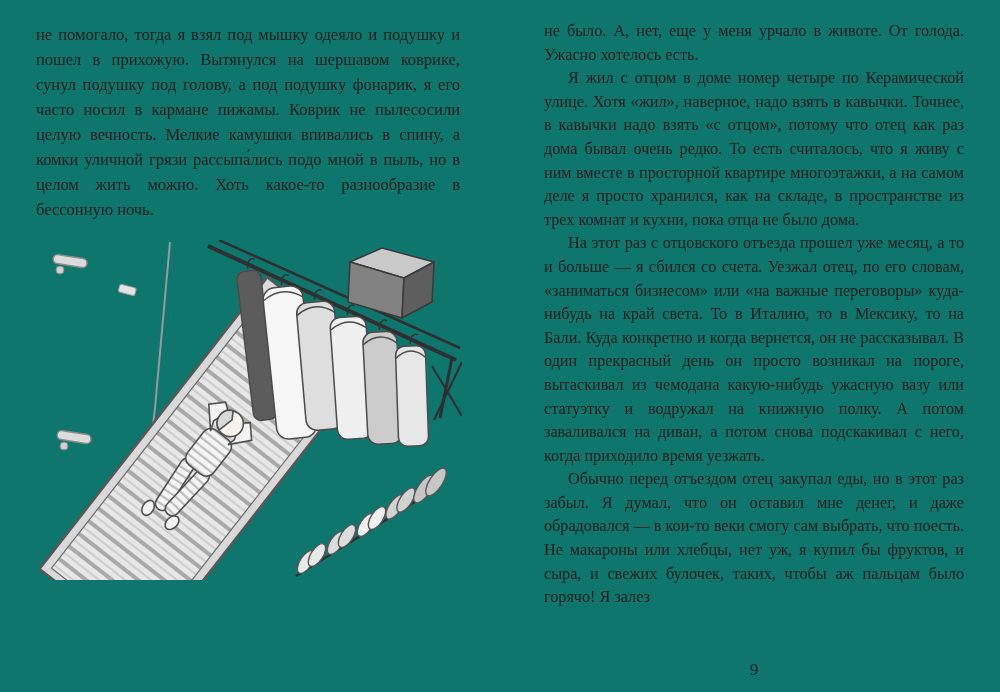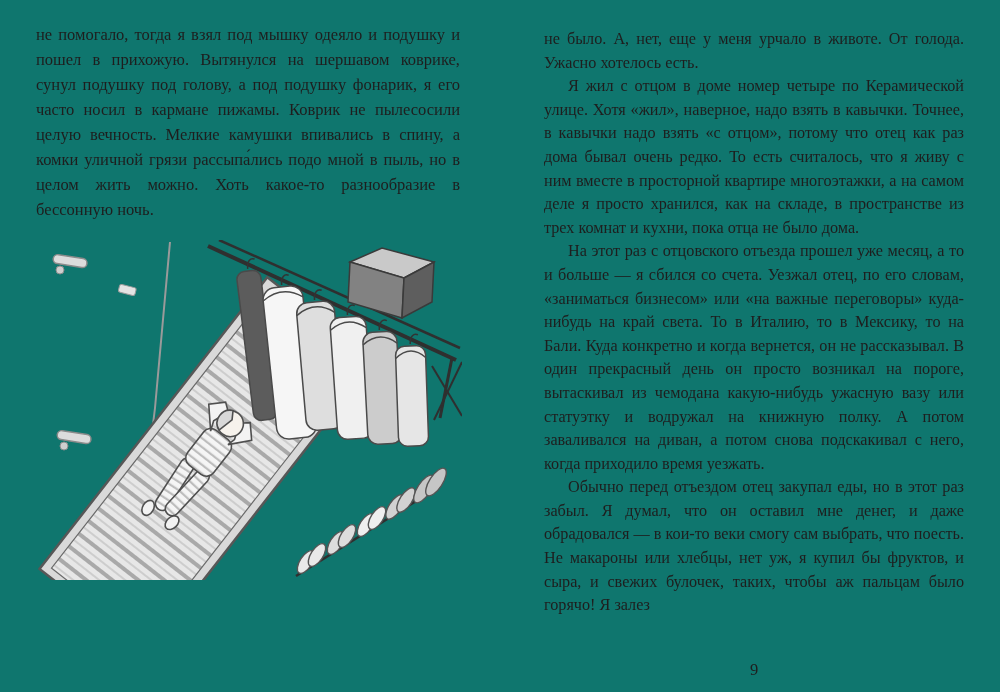--- a/index.html
+++ b/index.html
@@ -16,21 +16,21 @@
     background: #0f766e;
     overflow: hidden;
     display: flex;
   }
   .page {
     position: relative;
     box-sizing: border-box;
     overflow: hidden;
   }
   .page-left  { width: 500px; padding: 22px 40px 0 36px; }
-  .page-right { width: 500px; padding: 28px 36px 0 44px; }
+  .page-right { width: 500px; padding: 20px 36px 0 44px; }
 
   .para {
     margin: 0;
     text-align: justify;
     hyphens: auto;
     -webkit-hyphens: auto;
   }
   .page-left  .para { font-size: 16.5px; line-height: 25px; }
   .page-right .para { font-size: 16.2px; line-height: 23.6px; }
   .para.indent { text-indent: 24px; }

